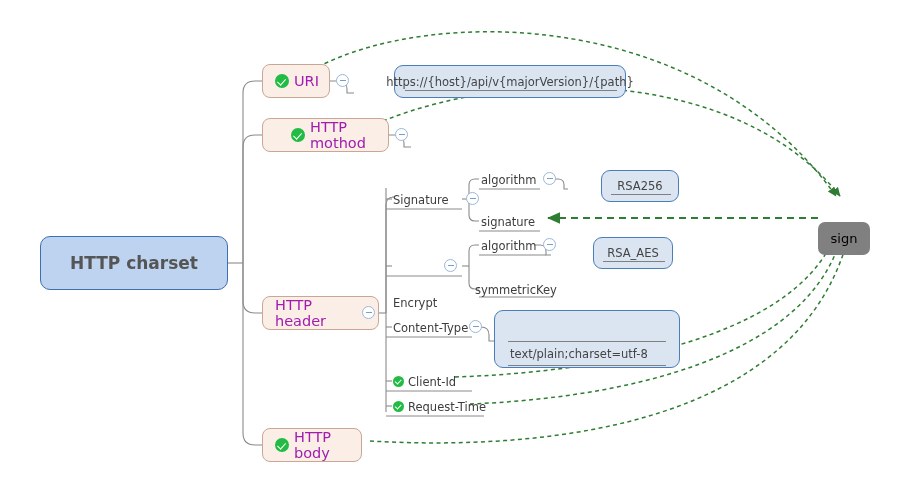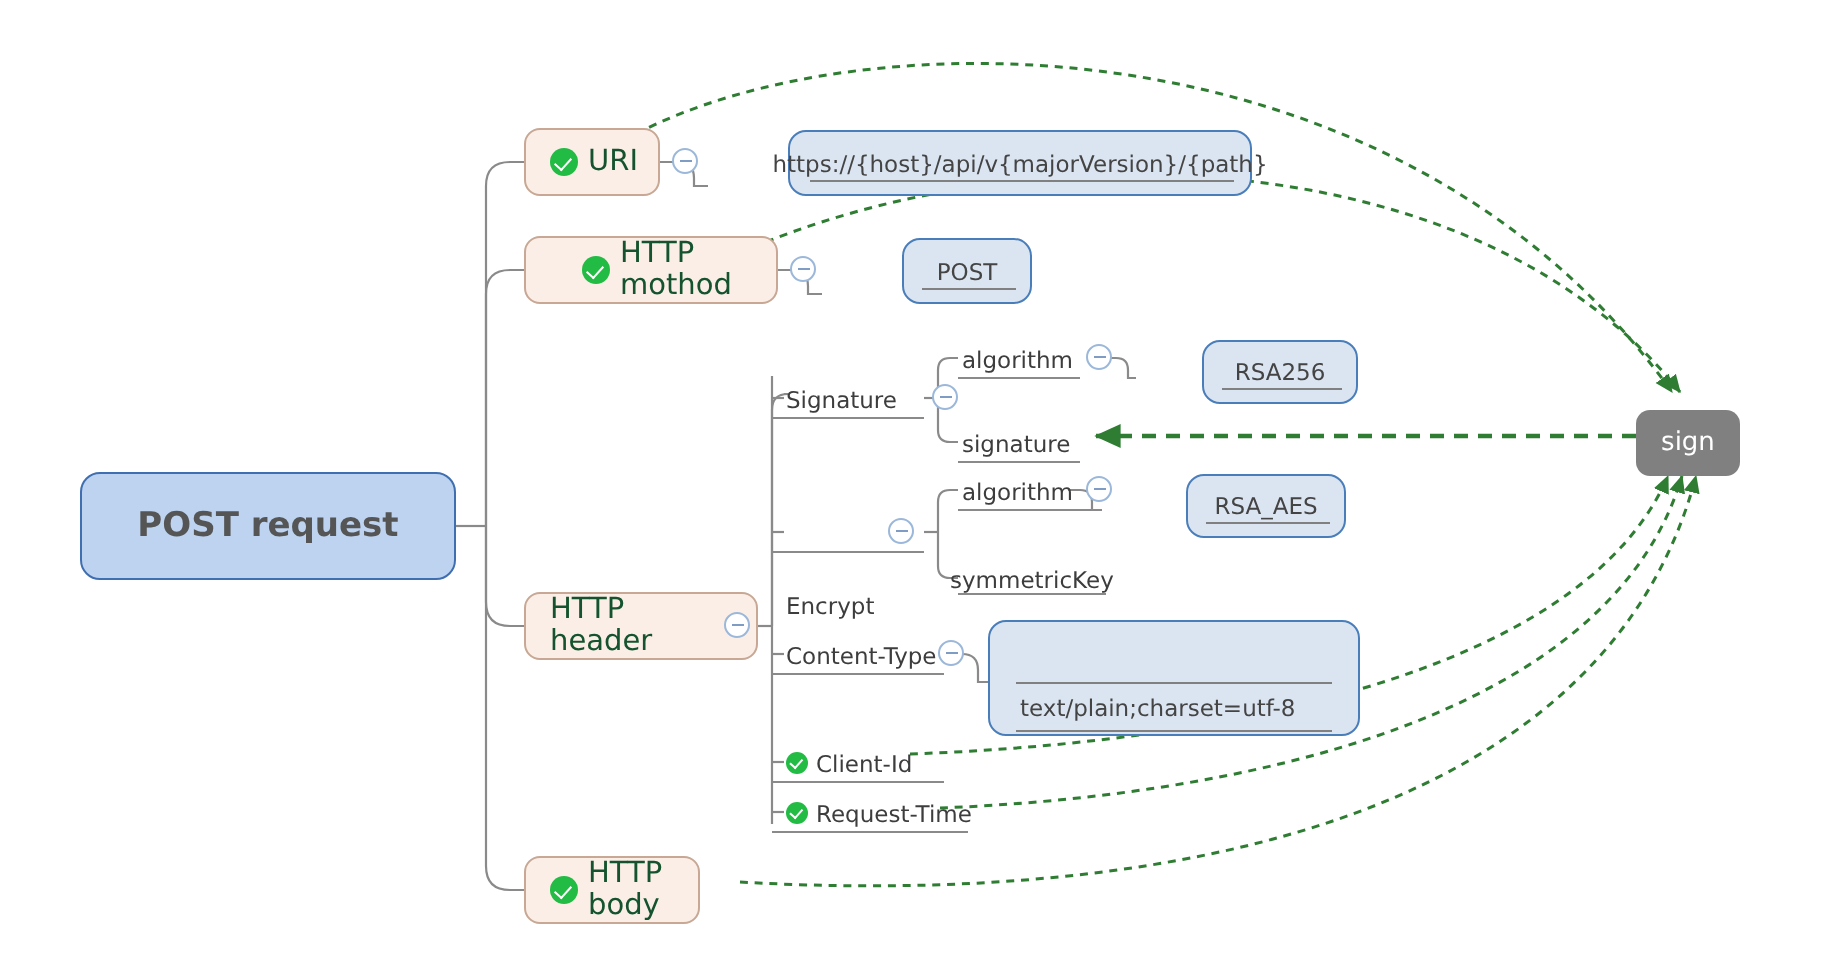--- a/index.html
+++ b/index.html
@@ -18,21 +18,21 @@
   
   .root{
     background:#bdd3f0;border:1.2px solid #3f6fb0;border-radius:10px;
     color:#555555;font-weight:bold;font-size:17px;
     justify-content:center;
   }
 
   
   .topic{
     background:#fbeee7;border:1px solid #c8a894;border-radius:8px;
-    color:#14532d;font-size:14.5px;
+    color:#a21caf;font-size:14.5px;
     padding:0 12px;
   }
 
   
   .value{
     background:#dbe5f1;border:1.2px solid #4a7ebb;border-radius:9px;
     color:#444444;font-size:11.5px;
     justify-content:center;
     margin-left:40px;
   }
@@ -61,22 +61,23 @@
   .tgl{
     position:absolute;width:13px;height:13px;border-radius:50%;
     border:1px solid #9bb7d9;background:#ffffff;box-sizing:border-box;
   }
   .tgl::after{
     content:"";position:absolute;left:2.5px;top:5px;width:6px;height:1px;background:#7f9dc4;
   }
 
   
   .sign{
-    background:#808080;border-radius:7px;color:#ffffff;font-size:13px;
+    background:#808080;border-radius:7px;color:#000000;font-size:13px;
     justify-content:center;
+    margin-top:17px;
   }
 
   
   .multivalue{
     position:absolute;box-sizing:border-box;
     background:#dbe5f1;border:1.2px solid #4a7ebb;border-radius:9px;
   }
   .mv-row{position:absolute;color:#444;font-size:11.5px;white-space:nowrap;}
 </style>
 </head>
@@ -164,42 +165,38 @@
 
       <path d="M370,441 C560,452 800,420 848,238"></path>
     </g>
 
     <g fill="none" stroke="#2e7d32" stroke-width="2.2" stroke-dasharray="7,5">
       <path d="M818,218 L548,218" marker-end="url(#ah)"></path>
     </g>
   </svg>
 
   <div class="node root" style="left:40px;top:236px;width:188px;height:54px;">
-    <span>POST request</span>
+    <span>HTTP charset</span>
   </div>
 
   <div class="node topic" style="left:262px;top:64px;width:68px;height:34px;">
     <span class="chk"></span>
     <span>URI</span>
   </div>
   <div class="tgl" style="left:336px;top:74px;"></div>
   <div class="node value" style="left:354px;top:65px;width:232px;height:33px;">
     <span class="vtxt">https://{host}/api/v{majorVersion}/{path}</span>
     <span class="vline" style="left:10px;bottom:6px;width:212px;"></span>
   </div>
 
   <div class="node topic" style="left:262px;top:118px;width:127px;height:34px;padding-left:28px;">
     <span class="chk"></span>
     <span>HTTP mothod</span>
   </div>
   <div class="tgl" style="left:395px;top:128px;"></div>
-  <div class="node value" style="left:411px;top:119px;width:65px;height:33px;">
-    <span class="vtxt">POST</span>
-    <span class="vline" style="left:9px;bottom:6px;width:47px;"></span>
-  </div>
 
   <div class="node topic" style="left:262px;top:296px;width:117px;height:34px;">
     <span>HTTP header</span>
   </div>
   <div class="tgl" style="left:362px;top:306px;"></div>
 
   <div class="node plain" style="left:393px;top:191px;height:17px;">
     <span>Signature</span>
   </div>
   <div class="tgl" style="left:466px;top:192px;"></div>
@@ -249,21 +246,21 @@
   <div class="node plain" style="left:393px;top:373px;height:17px;">
     <span class="chk sm"></span>
     <span>Client-Id</span>
   </div>
 
   <div class="node plain" style="left:393px;top:398px;height:17px;">
     <span class="chk sm"></span>
     <span>Request-Time</span>
   </div>
 
-  <div class="node topic" style="left:262px;top:428px;width:88px;height:34px;">
+  <div class="node topic" style="left:262px;top:428px;width:100px;height:34px;">
     <span class="chk"></span>
     <span>HTTP body</span>
   </div>
 
   <div class="node sign" style="left:818px;top:205px;width:52px;height:33px;">
     <span>sign</span>
   </div>
 
 </div>
 

